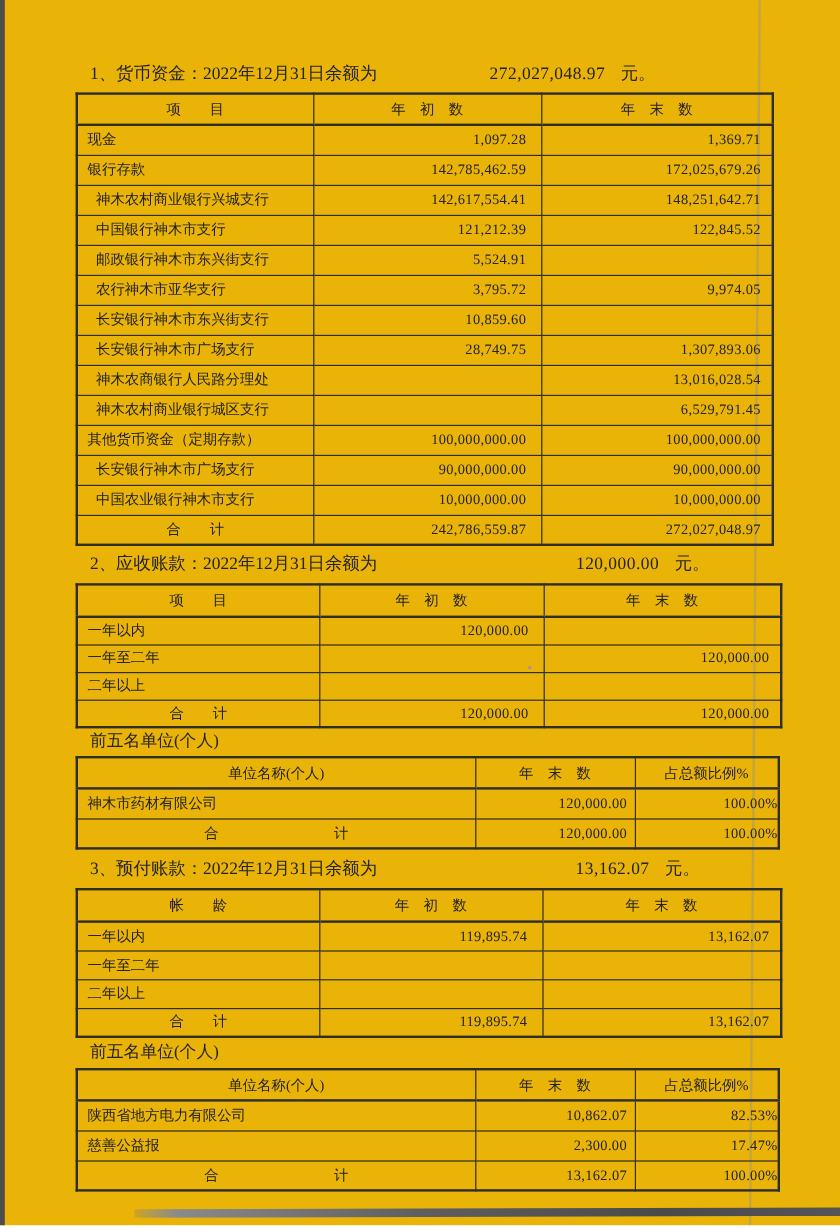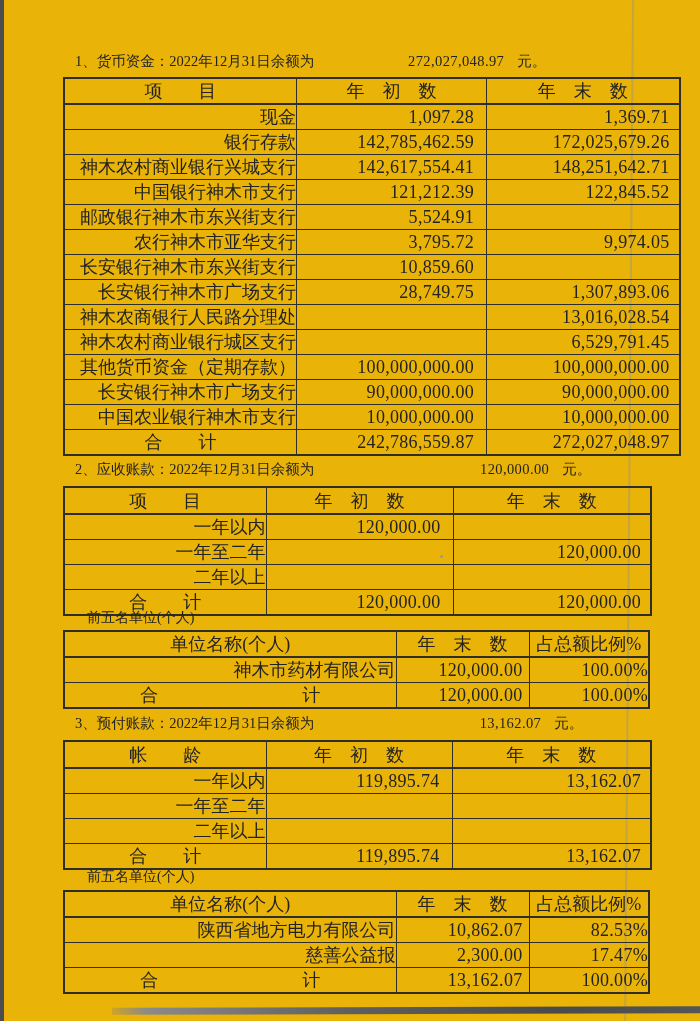--- a/index.html
+++ b/index.html
@@ -41,41 +41,41 @@
   .st1 { top: 52px; }
   .st2 { top: 460px; }
   .st3 { top: 714px; }
   .sec-title .amount { display: inline-block; text-align: right; letter-spacing: 0.4px; }
   .a1 { width: 190px; }
   .a2 { width: 235px; }
   .a3 { width: 227px; }
   .sec-title .unit { margin-left: 13px; }
   
   .top5-label {
-    position: absolute; left: 87px; font-size: 14px; font-family: Liberation Serif, serif;
+    position: absolute; left: 75px; font-size: 14px; font-family: Liberation Serif, serif;
   }
   .l1 { top: 609px; }
   .l2 { top: 868px; }
   
   table.tbl {
     position: absolute; left: 63px;
     border-collapse: collapse; table-layout: fixed;
     border: 2px solid #2e2e2e;
-    font-size: 18px; background: transparent;
+    font-size: 12px; background: transparent;
   }
   .tbl th, .tbl td {
     border: 1px solid #2e2e2e;
     vertical-align: middle;
     overflow: hidden; white-space: pre;
   }
   .tbl thead th {
     font-weight: normal; text-align: center;
     border-bottom: 2px solid #2e2e2e;
   }
-  .tbl td.name { text-align: right; padding-left: 8px; }
+  .tbl td.name { text-align: left; padding-left: 8px; }
   .tbl td.name.indent { padding-left: 15px; }
   .tbl td.name.total { text-align: center; padding-left: 0; }
   .tbl td.num { text-align: right; letter-spacing: 0.3px; margin-top: 12px; }
   
   .t1 { top: 77px; }
   .t1 th { height: 26px; }
   .t1 td { height: 25px; }
   .t2 { top: 486px; }
   .t2 th { height: 27px; }
   .t2 td { height: 23px; }

